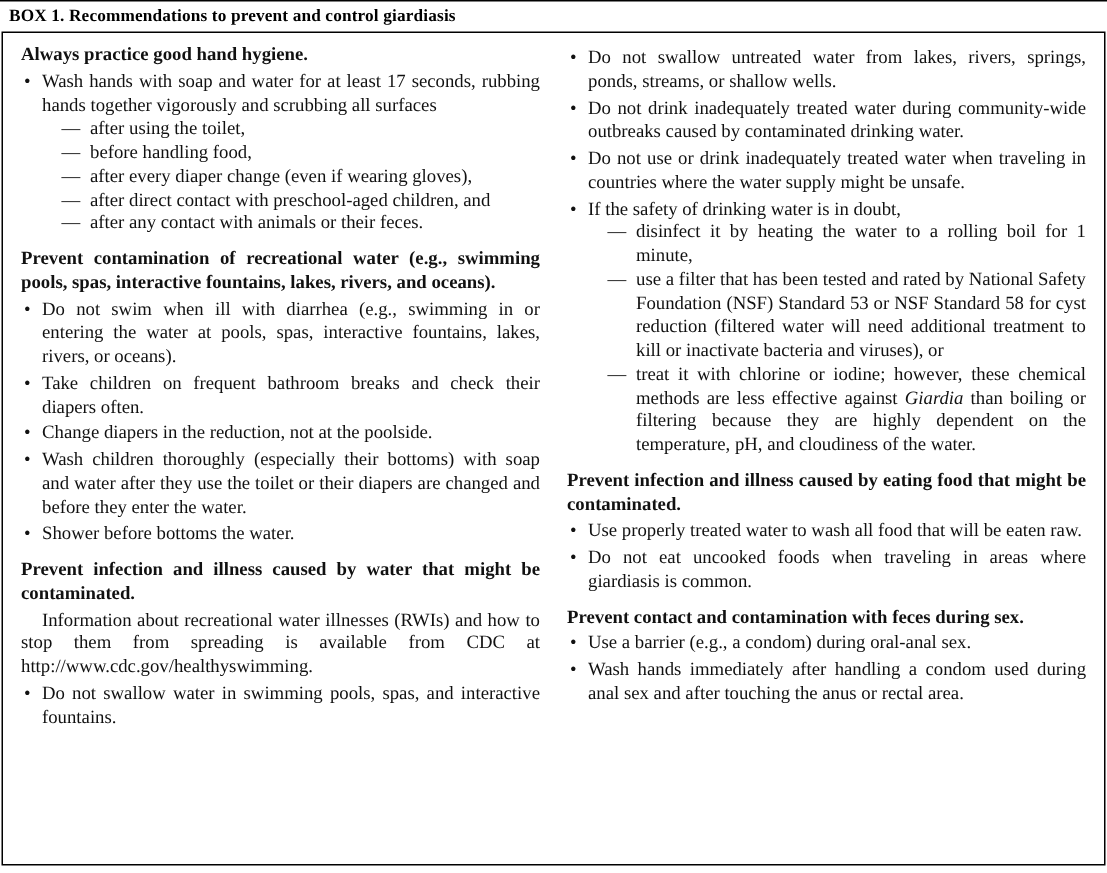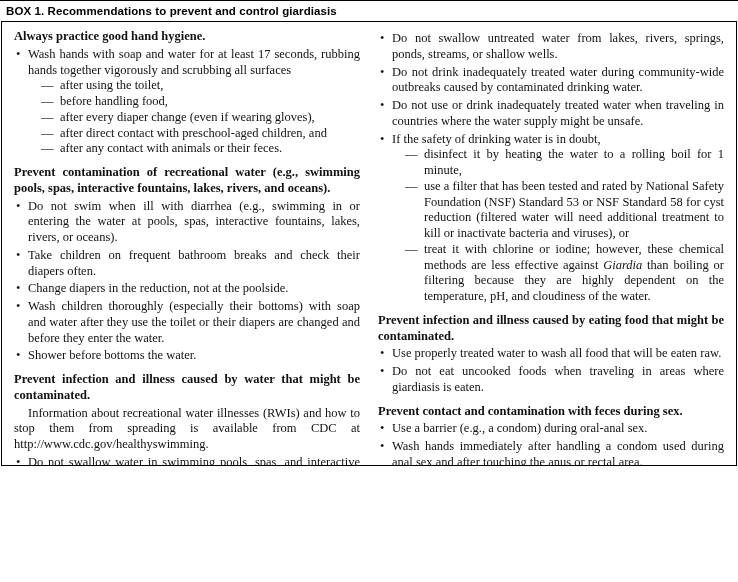--- a/index.html
+++ b/index.html
@@ -11,31 +11,31 @@
     color: #111111;
     overflow: hidden;
   }
   .page {
     width: 738px;
     height: 582px;
     border-top: 1px solid #000;
     background: #fff;
   }
   .box-title {
-    font-family: Liberation Sans, sans-serif;
+    font-family: Liberation Serif, serif;
     font-weight: bold;
     font-size: 11.5px;
     color: #000;
     padding: 4px 6px 4px 6px;
     letter-spacing: 0.1px;
   }
   .box {
     margin: 0 1px 9px 1px;
     border: 1px solid #000;
-    height: 445px;
+    height: 556px;
     overflow: hidden;
   }
   .box-content {
     display: flex;
     gap: 18px;
     padding: 7px 12px 6px 12px;
     height: 100%;
   }
   .column {
     flex: 1 1 0;
@@ -170,21 +170,21 @@
             <span class="marker">—</span>
             <span class="txt"><span>treat it with chlorine or iodine; however, these chemical methods are less effective against </span><i>Giardia</i><span> than boiling or filtering because they are highly dependent on the temperature, pH, and cloudiness of the water.</span></span>
           </div>
           <div class="blk heading">Prevent infection and illness caused by eating food that might be contaminated.</div>
           <div class="blk bullet">
             <span class="marker">•</span>
             <span class="txt">Use properly treated water to wash all food that will be eaten raw.</span>
           </div>
           <div class="blk bullet">
             <span class="marker">•</span>
-            <span class="txt">Do not eat uncooked foods when traveling in areas where giardiasis is eaten.</span>
+            <span class="txt">Do not eat uncooked foods when traveling in areas where giardiasis is common.</span>
           </div>
           <div class="blk heading">Prevent contact and contamination with feces during sex.</div>
           <div class="blk bullet">
             <span class="marker">•</span>
             <span class="txt">Use a barrier (e.g., a condom) during oral-anal sex.</span>
           </div>
           <div class="blk bullet">
             <span class="marker">•</span>
             <span class="txt">Wash hands immediately after handling a condom used during anal sex and after touching the anus or rectal area.</span>
           </div>

